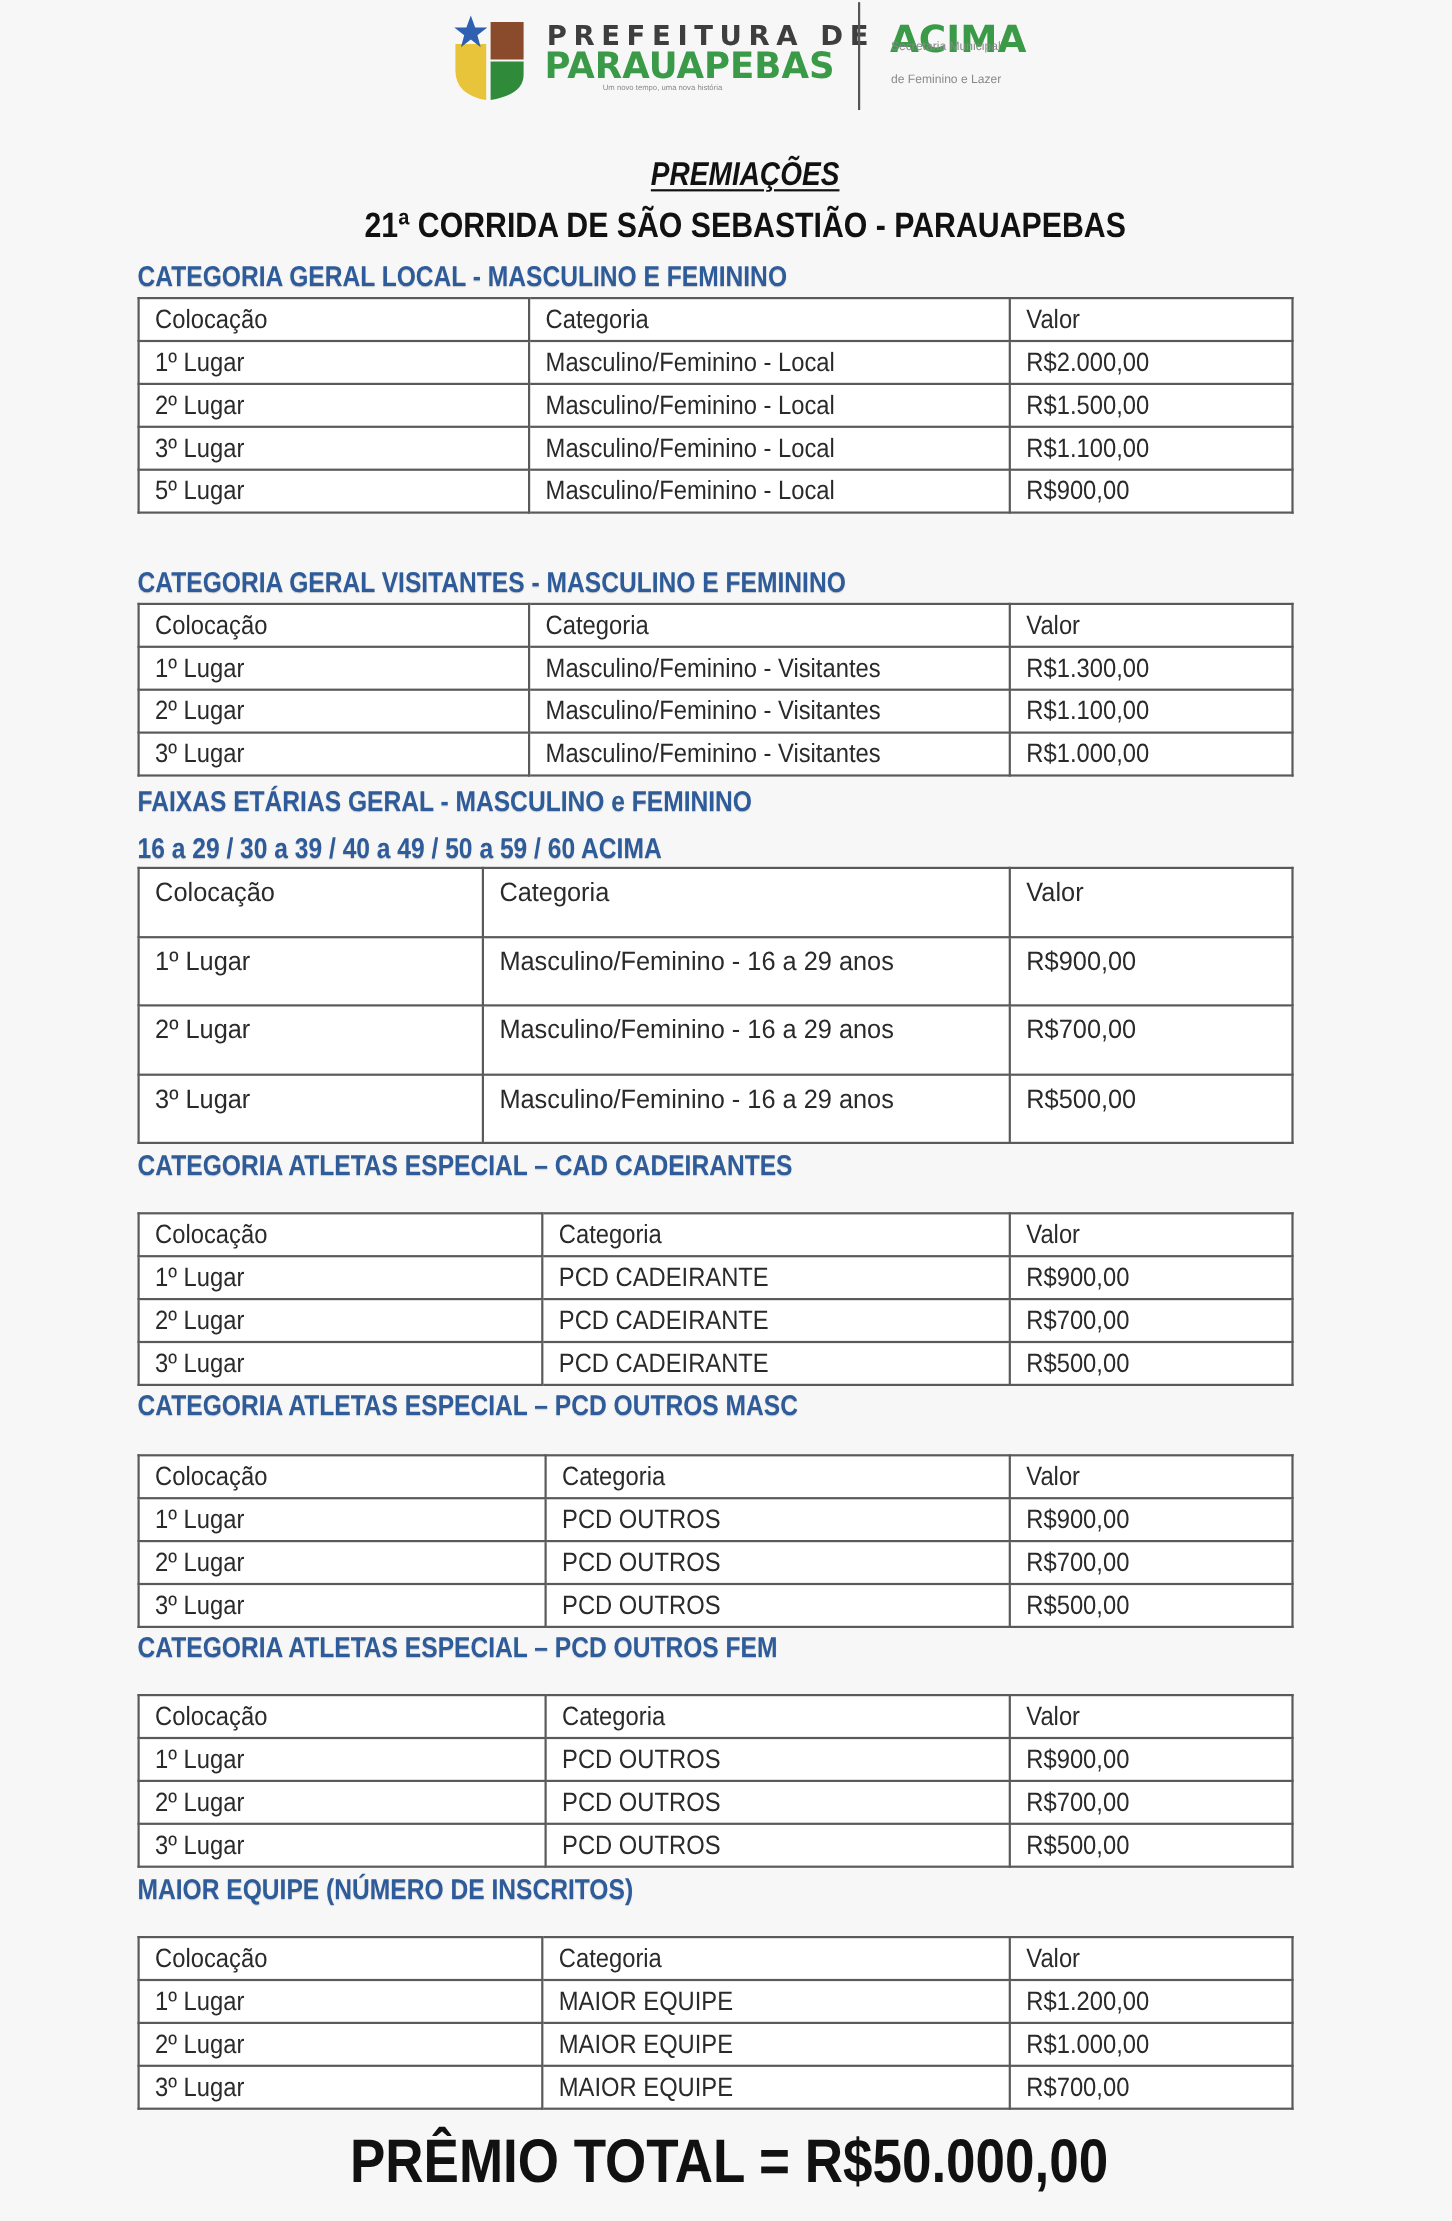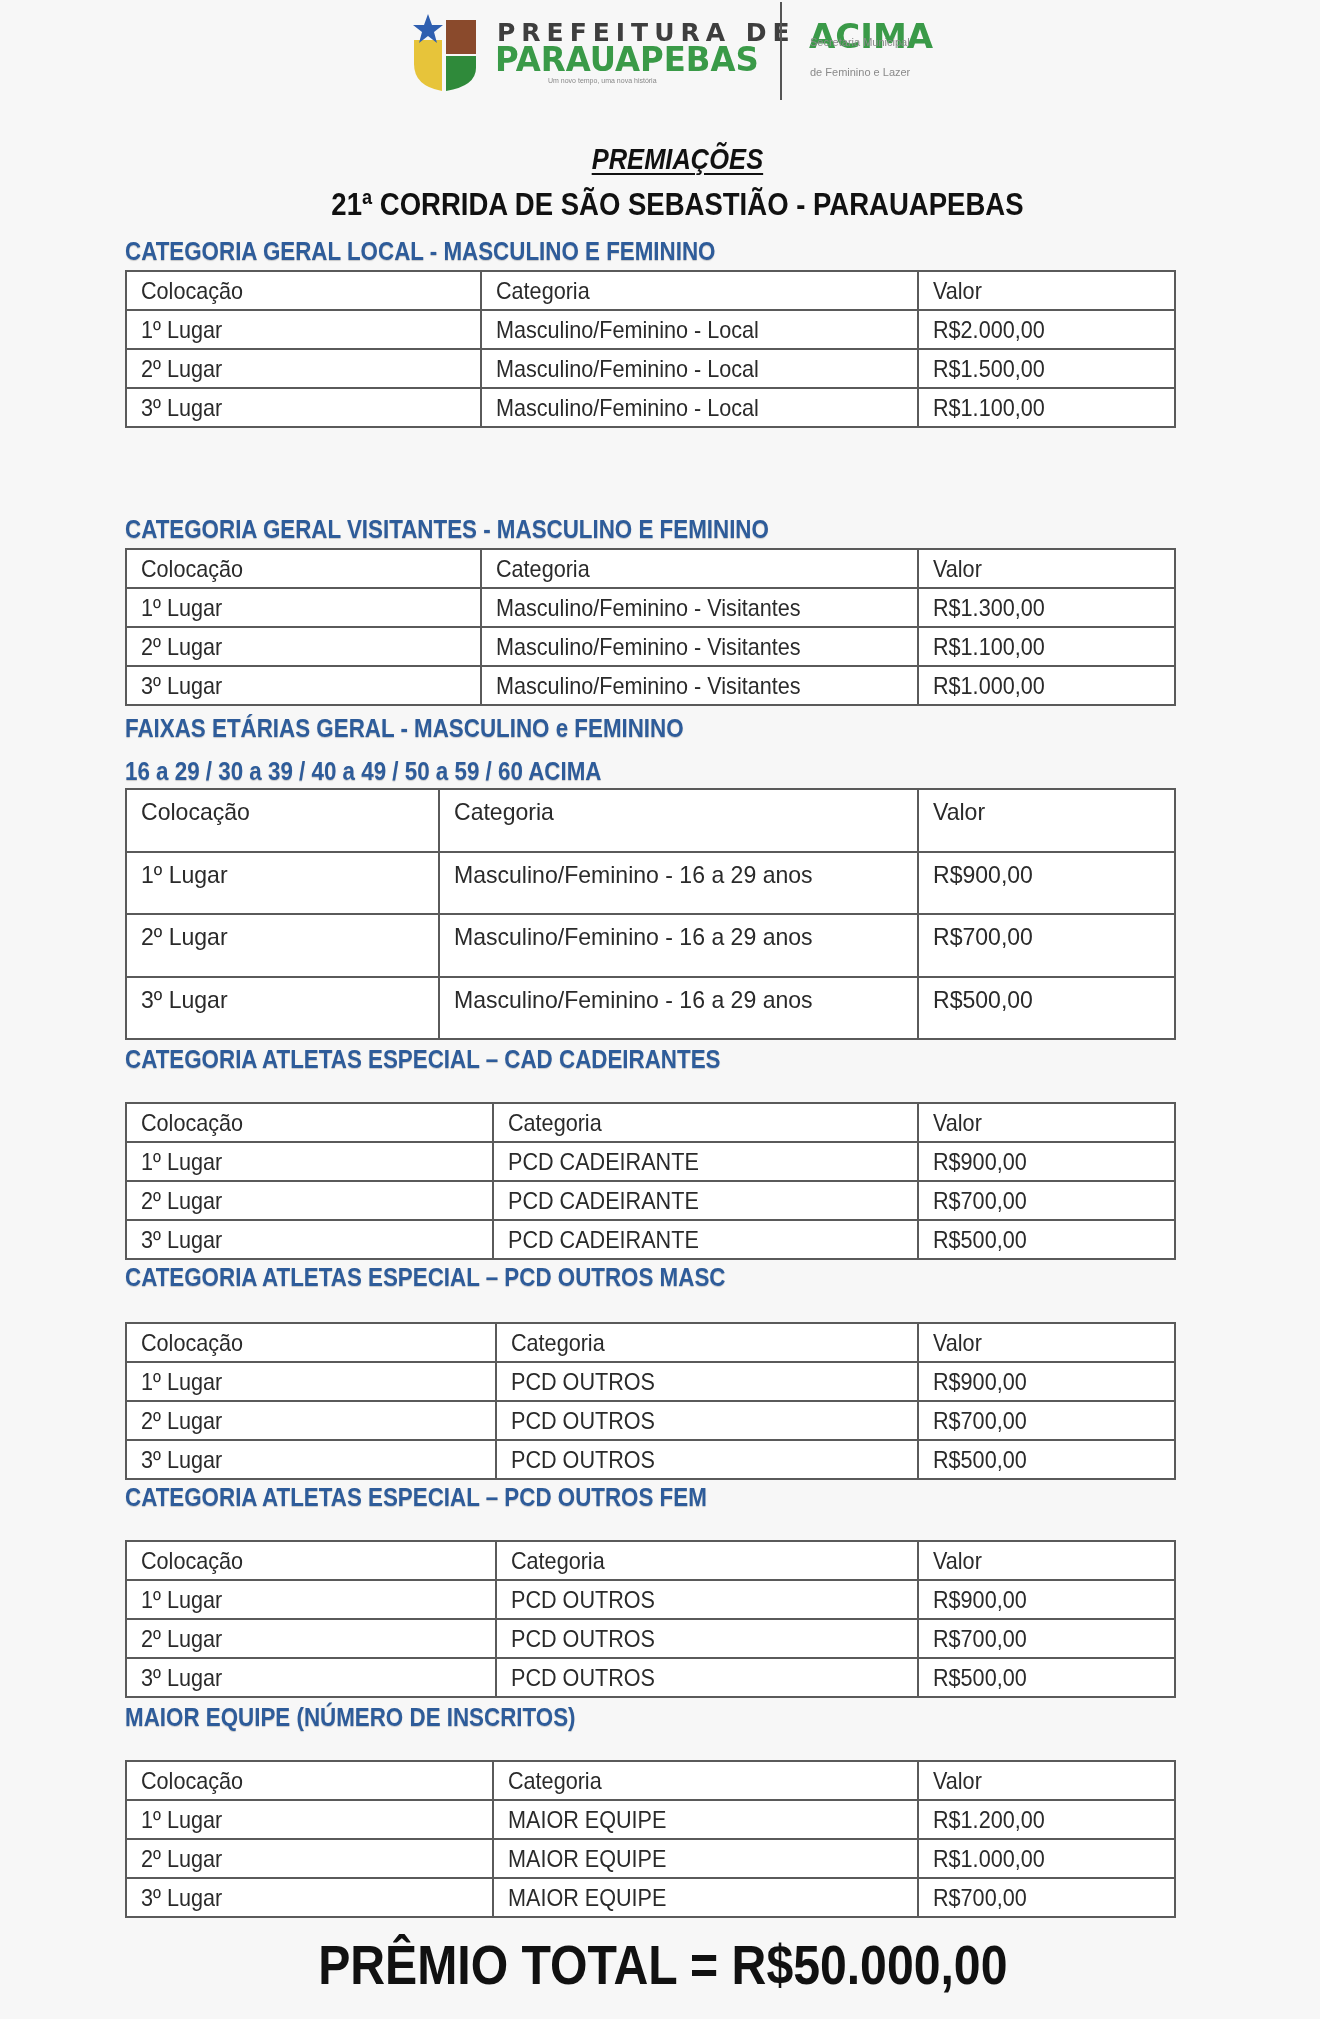--- a/index.html
+++ b/index.html
@@ -94,20 +94,25 @@
   <tr style="height:39px">
     <td><span>2º Lugar</span></td>
     <td><span>Masculino/Feminino - Local</span></td>
     <td><span>R$1.500,00</span></td>
   </tr>
   <tr style="height:39px">
     <td><span>3º Lugar</span></td>
     <td><span>Masculino/Feminino - Local</span></td>
     <td><span>R$1.100,00</span></td>
   </tr>
+  <tr style="height:39px">
+    <td><span>5º Lugar</span></td>
+    <td><span>Masculino/Feminino - Local</span></td>
+    <td><span>R$900,00</span></td>
+  </tr>
 </tbody>
   </table>
 
 <div class="abs section-heading" style="top:514px">CATEGORIA GERAL VISITANTES - MASCULINO E FEMININO</div>
 <table class="prize" style="top:548px">
   <colgroup>
       <col style="width:355px">
       <col style="width:437px">
       <col>
     </colgroup>

